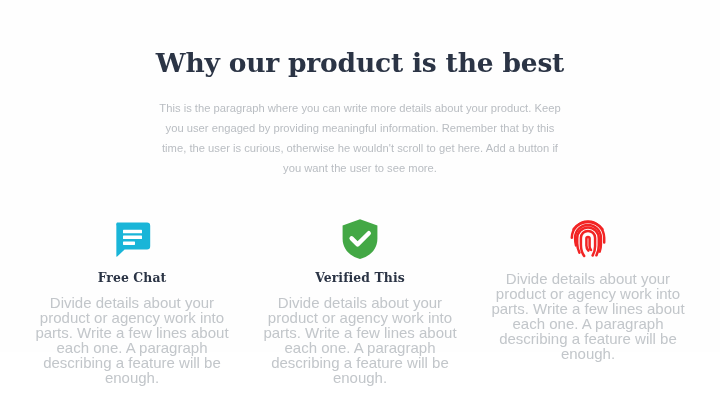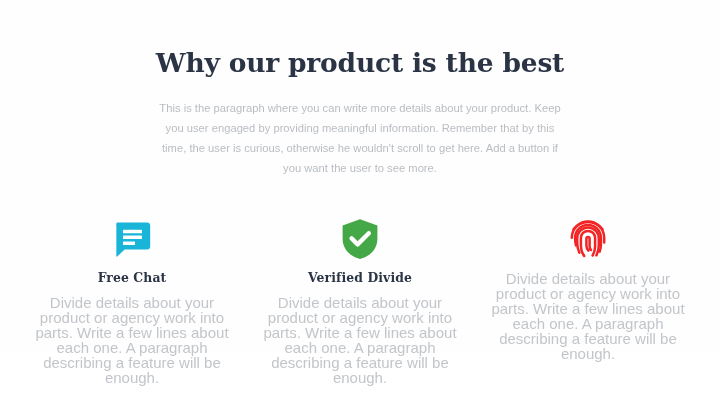--- a/index.html
+++ b/index.html
@@ -127,21 +127,21 @@
       <div class="feature-text">Divide details about your product or agency work into parts. Write a few lines about each one. A paragraph describing a feature will be enough.</div>
     </div>
 
     <div class="feature-col">
       <div class="feature-icon">
         <svg width="42" height="44" viewBox="0 0 42 44" aria-hidden="true">
           <path d="M21 2.2 38.4 8.6v13.2c0 10.1-7.1 17.6-17.4 20.1C10.7 39.4 3.6 31.9 3.6 21.8V8.6L21 2.2z" fill="#43a845"></path>
           <path d="M12.6 21.4 18.6 27.4 29.8 16.2" fill="none" stroke="#ffffff" stroke-width="4.4" stroke-linecap="round" stroke-linejoin="round"></path>
         </svg>
       </div>
-      <div class="feature-title">Verified Divide</div>
+      <div class="feature-title">Verified This</div>
       <div class="feature-text">Divide details about your product or agency work into parts. Write a few lines about each one. A paragraph describing a feature will be enough.</div>
     </div>
 
     <div class="feature-col">
       <div class="feature-icon">
         <svg width="42" height="46" viewBox="0 0 42 46" aria-hidden="true">
           <g fill="none" stroke="#f22424" stroke-width="2.5" stroke-linecap="round">
             <path d="M6.5 13.2C10.2 8.6 15.3 6.0 21 6.0c5.7 0 10.8 2.6 14.5 7.2"></path>
             <path d="M4.8 21.8c0-9.0 7.2-16.3 16.2-16.3s16.2 7.3 16.2 16.3v4.6"></path>
             <path d="M9.0 29.4c-0.6-2.2-0.9-4.7-0.9-7.6 0-7.1 5.8-12.9 12.9-12.9s12.9 5.8 12.9 12.9v6.6c0 2.6-0.4 5.0-1.2 7.2"></path>

